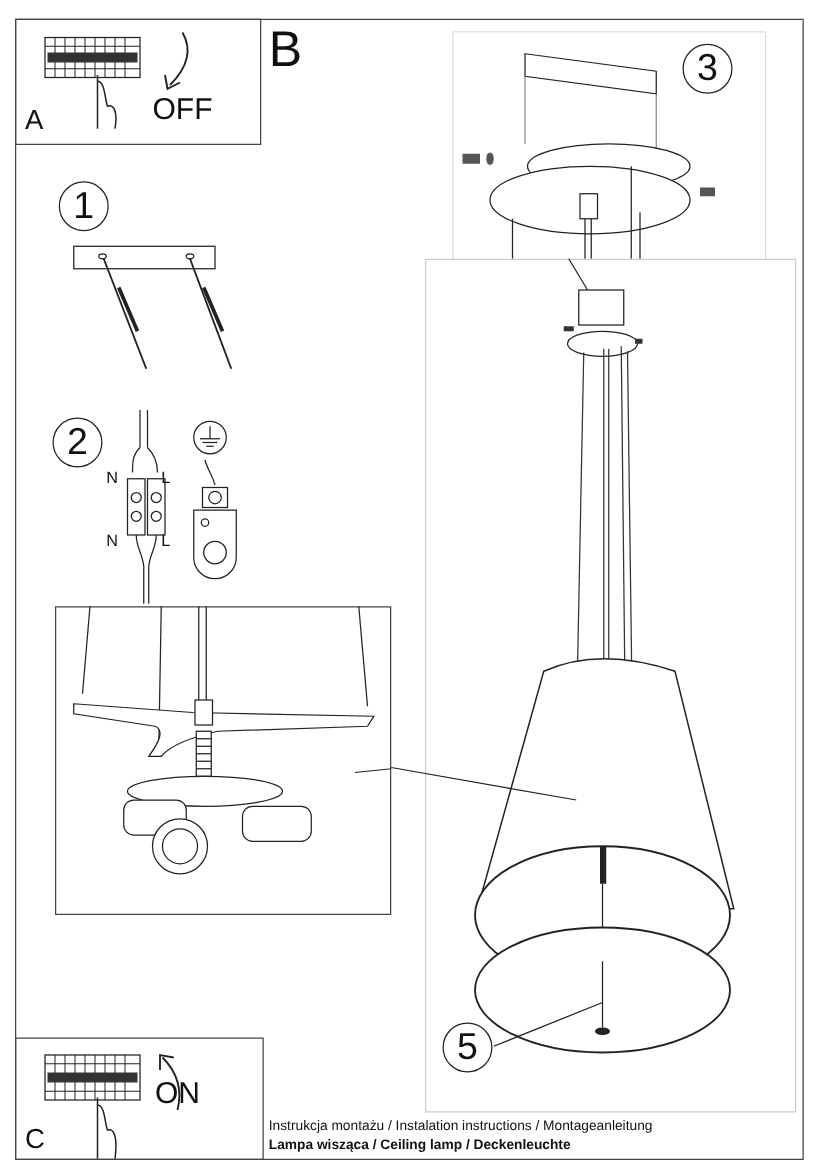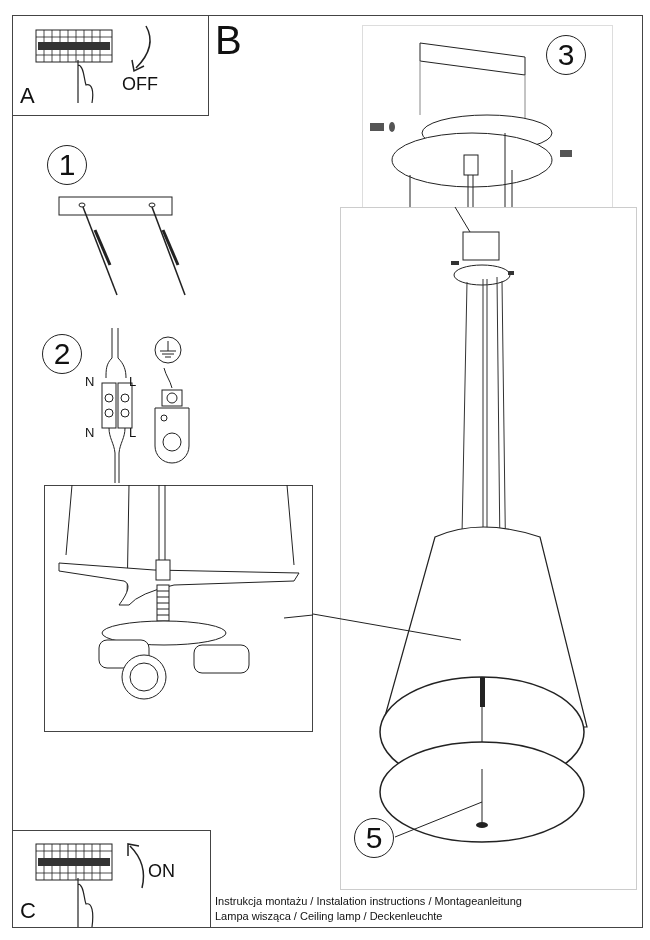--- a/index.html
+++ b/index.html
@@ -5,21 +5,21 @@
   html, body { margin:0; padding:0; background:#ffffff; }
   body { width:650px; height:940px; position:relative; overflow:hidden; font-family:"Liberation Sans", sans-serif; color:#111; }
   .frame { position:absolute; left:12px; top:15px; width:631px; height:913px; border:1.5px solid #444; box-sizing:border-box; }
   .boxA { position:absolute; left:12px; top:15px; width:197px; height:101px; border:1.5px solid #444; box-sizing:border-box; }
   .boxC { position:absolute; left:12px; top:830px; width:199px; height:98px; border:1.5px solid #444; box-sizing:border-box; }
   .panel3 { position:absolute; left:362px; top:25px; width:251px; height:185px; border:1px solid #ddd; box-sizing:border-box; background:#fff; }
   .panelMain { position:absolute; left:340px; top:207px; width:297px; height:683px; border:1px solid #ccc; box-sizing:border-box; background:#fff; }
   .detail { position:absolute; left:44px; top:485px; width:269px; height:247px; border:1.5px solid #444; box-sizing:border-box; background:#fff; }
   .bigletter { position:absolute; font-size:26px; line-height:1; }
   .letterB { left:215px; top:20px; font-size:40px; }
-  .word { position:absolute; font-size:18px; }
+  .word { position:absolute; font-size:24px; }
   .step { position:absolute; width:40px; height:40px; border:1.5px solid #222; border-radius:50%; box-sizing:border-box; display:flex; align-items:center; justify-content:center; font-size:30px; background:#fff; }
   .caption { position:absolute; left:215px; font-size:11px; color:#111; white-space:nowrap;text-align:center; }
   svg { position:absolute; overflow:visible; }
   .nl { position:absolute; font-size:13px; }
 </style>
 </head>
 <body>
 
 <div class="frame"></div>
 
@@ -187,16 +187,16 @@
       <line x1="66" y1="2" x2="66" y2="38"></line>
   </g>
   <rect x="4" y="16" width="72" height="8" fill="#333"></rect>
   <path d="M44 36 L44 85 M44 42 C50 42 50 58 52 62 C58 60 60 70 58 85" fill="none" stroke="#222" stroke-width="1.2"></path>
 </svg>
 <svg style="left:124px;top:840px;" width="30" height="50" viewBox="0 0 30 50">
   <path d="M18 48 C22 32 18 18 6 6" fill="none" stroke="#222" stroke-width="1.5"></path>
   <path d="M4 16 L4 4 L15 6" fill="none" stroke="#222" stroke-width="1.5"></path>
 </svg>
 <div class="bigletter" style="left:20px;top:900px;font-size:22px;">C</div>
-<div class="word" style="left:124px;top:861px;margin-left:24px;">ON</div>
+<div class="word" style="left:124px;top:861px;">ON</div>
 
 <div class="caption" style="top:895px;">Instrukcja montażu / Instalation instructions / Montageanleitung</div>
-<div class="caption" style="top:910px;">Lampa wisząca / Ceiling lamp / Deckenleuchte</div>
+<div class="caption" style="top:910px;font-weight:bold;">Lampa wisząca / Ceiling lamp / Deckenleuchte</div>
 
 </body></html>

